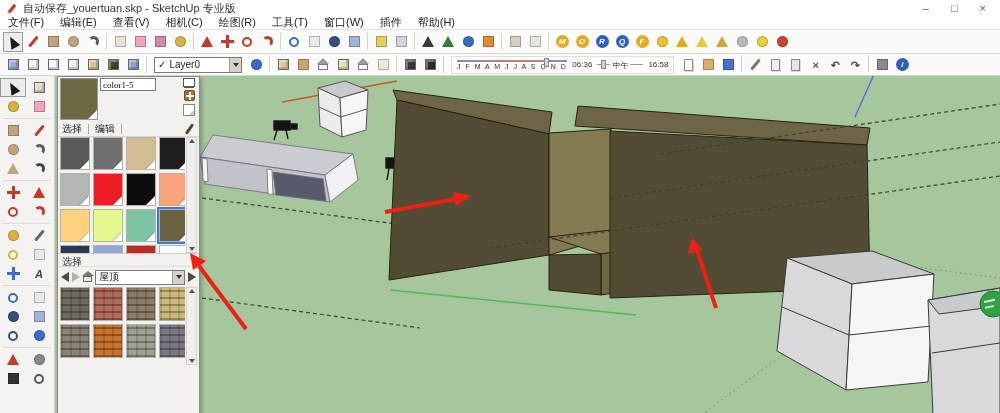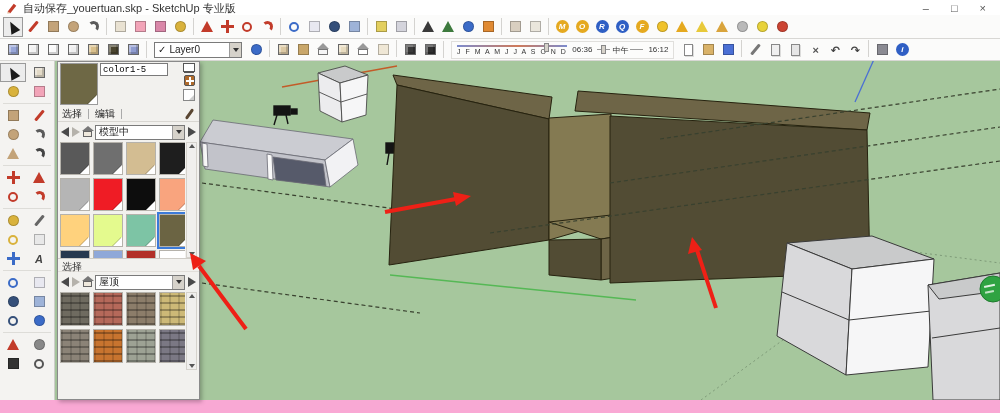--- a/index.html
+++ b/index.html
@@ -67,21 +67,21 @@
   #viewportwrap{position:absolute;left:55px;top:0;width:945px;height:339px;z-index:1}
 
   
   #matdlg{position:absolute;left:57px;top:0;width:143px;height:339px;background:#f2f1ee;border:1px solid #8a8a8a;box-shadow:2px 2px 4px rgba(0,0,0,.25);z-index:10;font-size:10px}
   #matdlg .dtitle{height:13px;display:flex;align-items:center;padding:1px 3px;color:#444;font-size:10px}
   #matdlg .dtitle .dclose{margin-left:auto;width:11px;height:10px;background:#e7e5e1;border:1px solid #cfccc6}
   .prevrow{display:flex;padding:1px 2px 2px 2px;gap:2px}
   #prevswatch{width:38px;height:42px;border:1px solid #9a9a9a;position:relative}
   .fold{position:absolute;right:0;bottom:0;width:0;height:0;border-left:9px solid transparent;border-bottom:9px solid #fff;filter:drop-shadow(-1px 0 0 rgba(0,0,0,.25))}
   .prevmid{flex:1;display:flex;flex-direction:column}
-  #matname{width:68px;height:13px;border:1px solid #7a7a7a;background:#fff;font-size:9px;padding:0 2px;font-family:Liberation Mono, monospace}
+  #matname{width:56px;height:13px;border:1px solid #7a7a7a;background:#fff;font-size:9px;padding:0 2px;font-family:Liberation Serif, serif}
   .previcons{display:flex;flex-direction:column;gap:3px;align-items:center;width:16px}
   .monI{width:12px;height:9px;border:1px solid #555;background:#fff;box-shadow:0 2px 0 -1px #555}
   .pcI{position:relative;width:11px;height:11px;background:#b06a2a;border:1px solid #555;border-radius:2px}
   .pcI::before{content:"";position:absolute;left:4px;top:1px;width:2px;height:8px;background:#fff}
   .pcI::after{content:"";position:absolute;top:4px;left:1px;height:2px;width:8px;background:#fff}
   .defsw{width:12px;height:12px;background:#fff;border:1px solid #888;position:relative}
   .defsw::after{content:"";position:absolute;right:0;bottom:0;border-left:5px solid transparent;border-bottom:5px solid #ccc}
   .tabsrow{display:flex;align-items:center;gap:6px;padding:1px 4px;border-bottom:1px solid #d8d6d1;height:15px}
   .tabsrow .vline{width:1px;height:10px;background:#aaa}
   .eyedrop{width:3px;height:12px;background:#5a4632;transform:rotate(35deg);border-radius:2px;margin-left:auto;margin-right:4px}
@@ -117,20 +117,31 @@
         <path d="M2 11 L5 13 L1.5 13.5 Z" fill="#e0b090"></path>
     </svg>
     <span class="title">自动保存_youertuan.skp - SketchUp 专业版</span>
     <div class="winctl">
       <span>–</span>
       <span>□</span>
       <span>×</span>
     </div>
   </div>
 
+  <div id="menubar">
+      <span>文件(F)</span>
+      <span>编辑(E)</span>
+      <span>查看(V)</span>
+      <span>相机(C)</span>
+      <span>绘图(R)</span>
+      <span>工具(T)</span>
+      <span>窗口(W)</span>
+      <span>插件</span>
+      <span>帮助(H)</span>
+    </div>
 
   <div id="toolbar1" class="toolbar">
       <span class="tbi pressed">
         <i class="shp cursor" style="--c: #1a1a1a;"></i>
       </span>
       <span class="tbi">
         <i class="shp bar" style="--c: #c23b2a;"></i>
       </span>
       <span class="tbi">
         <i class="shp sq" style="--c: #c3a379;"></i>
@@ -310,21 +321,21 @@
         </span>
       </span>
     <span class="tsep"></span>
     <span id="shadowgrp">
       <span id="months"><span>J F M A M J J A S O N D</span><span class="hdl" id="mhdl"></span></span>
       <span class="ttxt">06:36</span>
       <span class="track">
         <span class="ttxt">中午</span>
         <span class="hdl" style="left:4px"></span>
       </span>
-      <span class="ttxt">16:12</span>
+      <span class="ttxt">16:58</span>
     </span>
     <span style="display:flex">
         <span class="tbi">
           <i class="shp page" style="--c: #ffffff;"></i>
         </span>
         <span class="tbi">
           <i class="shp sq" style="--c: #d9b268;"></i>
         </span>
         <span class="tbi">
           <i class="shp sq" style="--c: #4a6fd4;"></i>
@@ -558,32 +569,20 @@
           <span class="defsw"></span>
         </div>
       </div>
       <div class="tabsrow">
         <span>选择</span>
         <span class="vline"></span>
         <span>编辑</span>
         <span class="vline"></span>
         <span class="eyedrop"></span>
       </div>
-      <div class="navrow">
-        <span class="navL"></span>
-        <span class="navR"></span>
-        <span class="homeI"></span>
-        <span class="combo">
-          <span>模型中</span>
-          <span class="dda">
-              <i></i>
-            </span>
-        </span>
-        <span class="detailI"></span>
-      </div>
       <div class="gridwrap" id="swgridwrap">
         <div class="swgrid">
             <div class="sw" style="background-color: rgb(89, 89, 89);">
               <span class="fold"></span>
             </div>
             <div class="sw" style="background-color: rgb(111, 111, 111);">
               <span class="fold"></span>
             </div>
             <div class="sw" style="background-color: rgb(211, 189, 146);">
               <span class="fold"></span>

